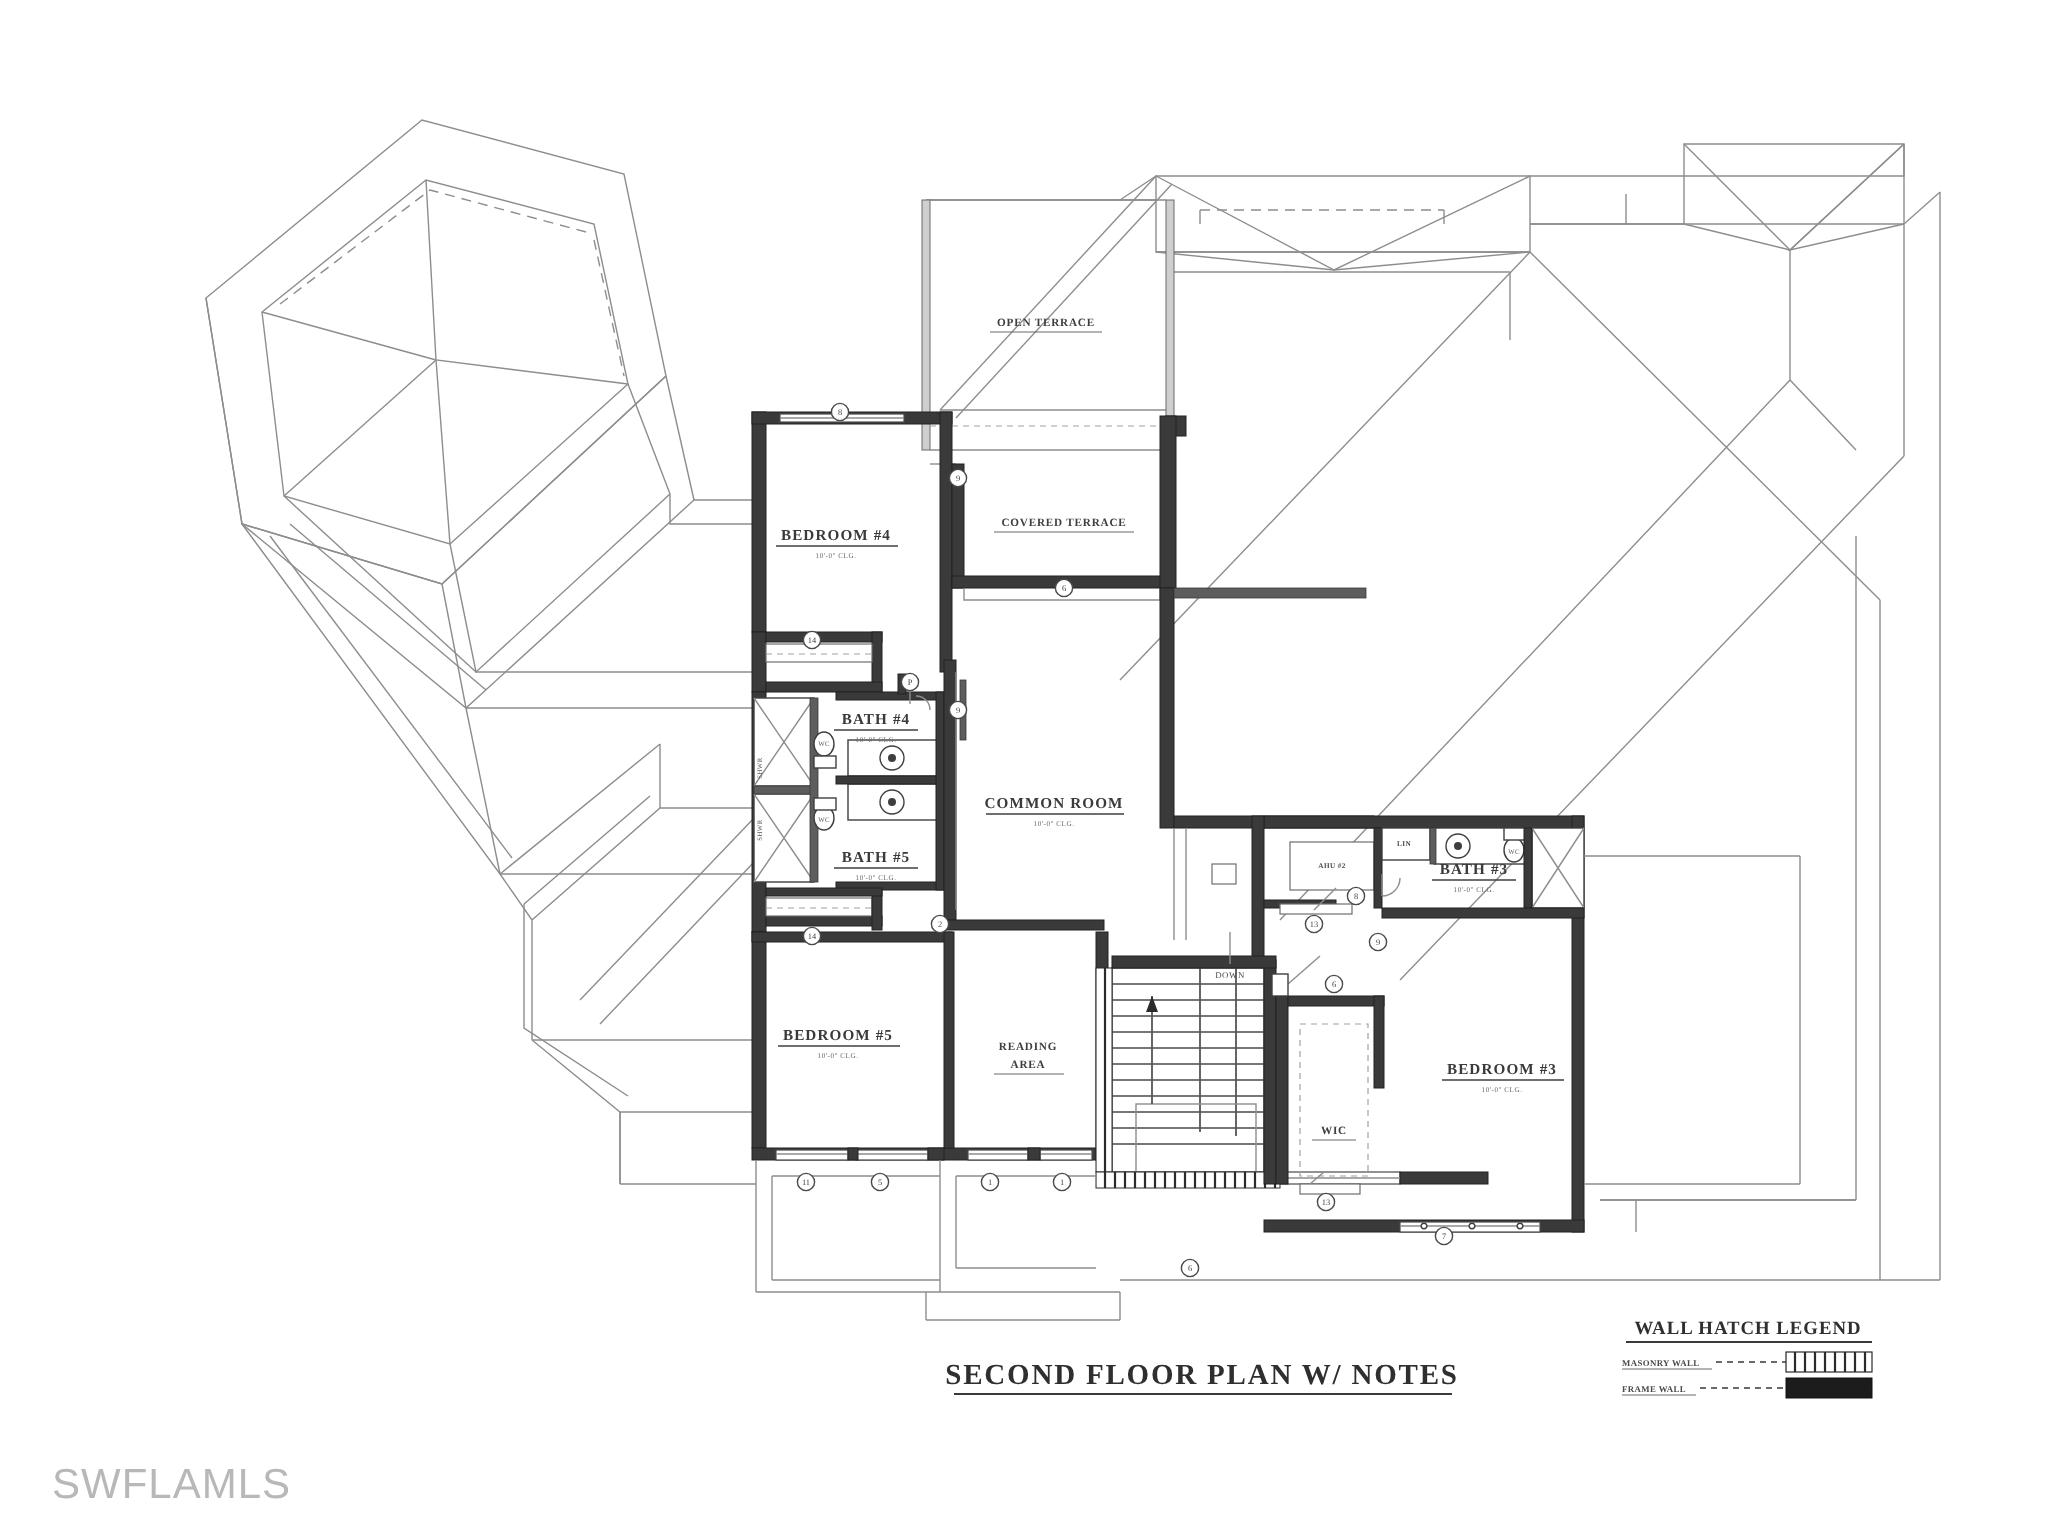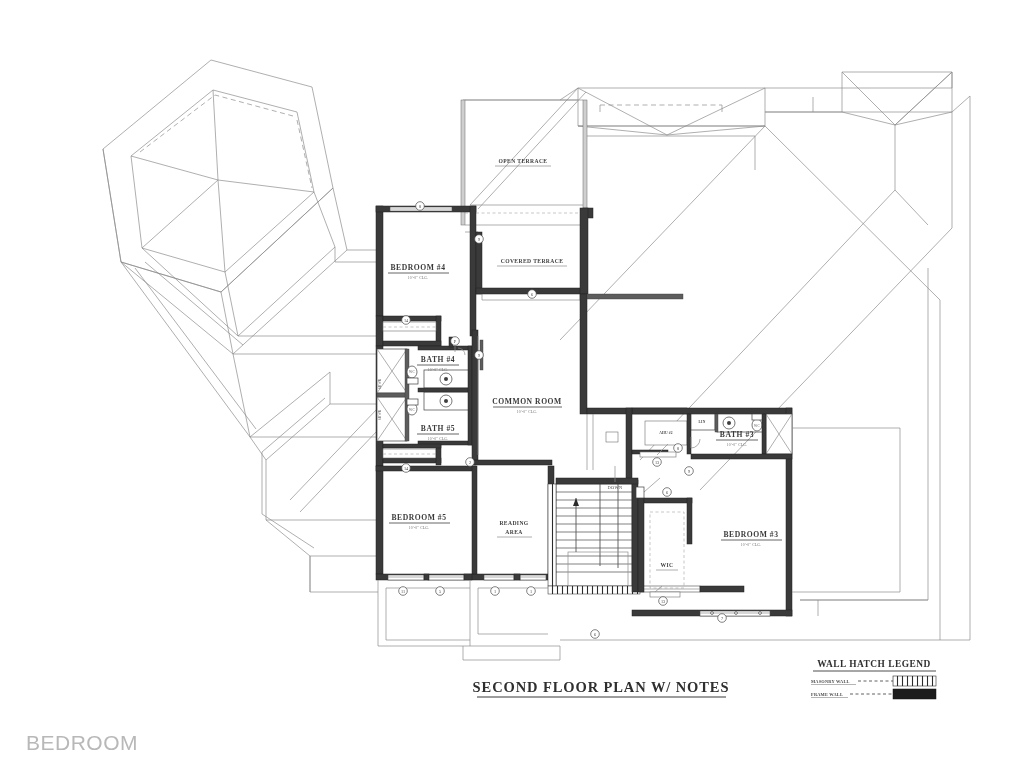--- a/index.html
+++ b/index.html
@@ -613,14 +613,14 @@
       <g>
         <text class="legend-row-t" x="811" y="696">FRAME WALL</text>
         <line x1="811" y1="697.5" x2="848" y2="697.5" stroke="#6a6a6a" stroke-width="0.5"></line>
         <line x1="850" y1="694" x2="893" y2="694" stroke="#3a3a3a" stroke-width="0.8" stroke-dasharray="3 2.5"></line>
         <rect x="893" y="689" width="43" height="10" fill="#1c1c1c" stroke="#111" stroke-width="0.5"></rect>
       </g>
     </g>
 
   </svg>
 
-  <div id="watermark">BEDROOM</div>
+  <div id="watermark">SWFLAMLS</div>
 </div>
 
 </body></html>

